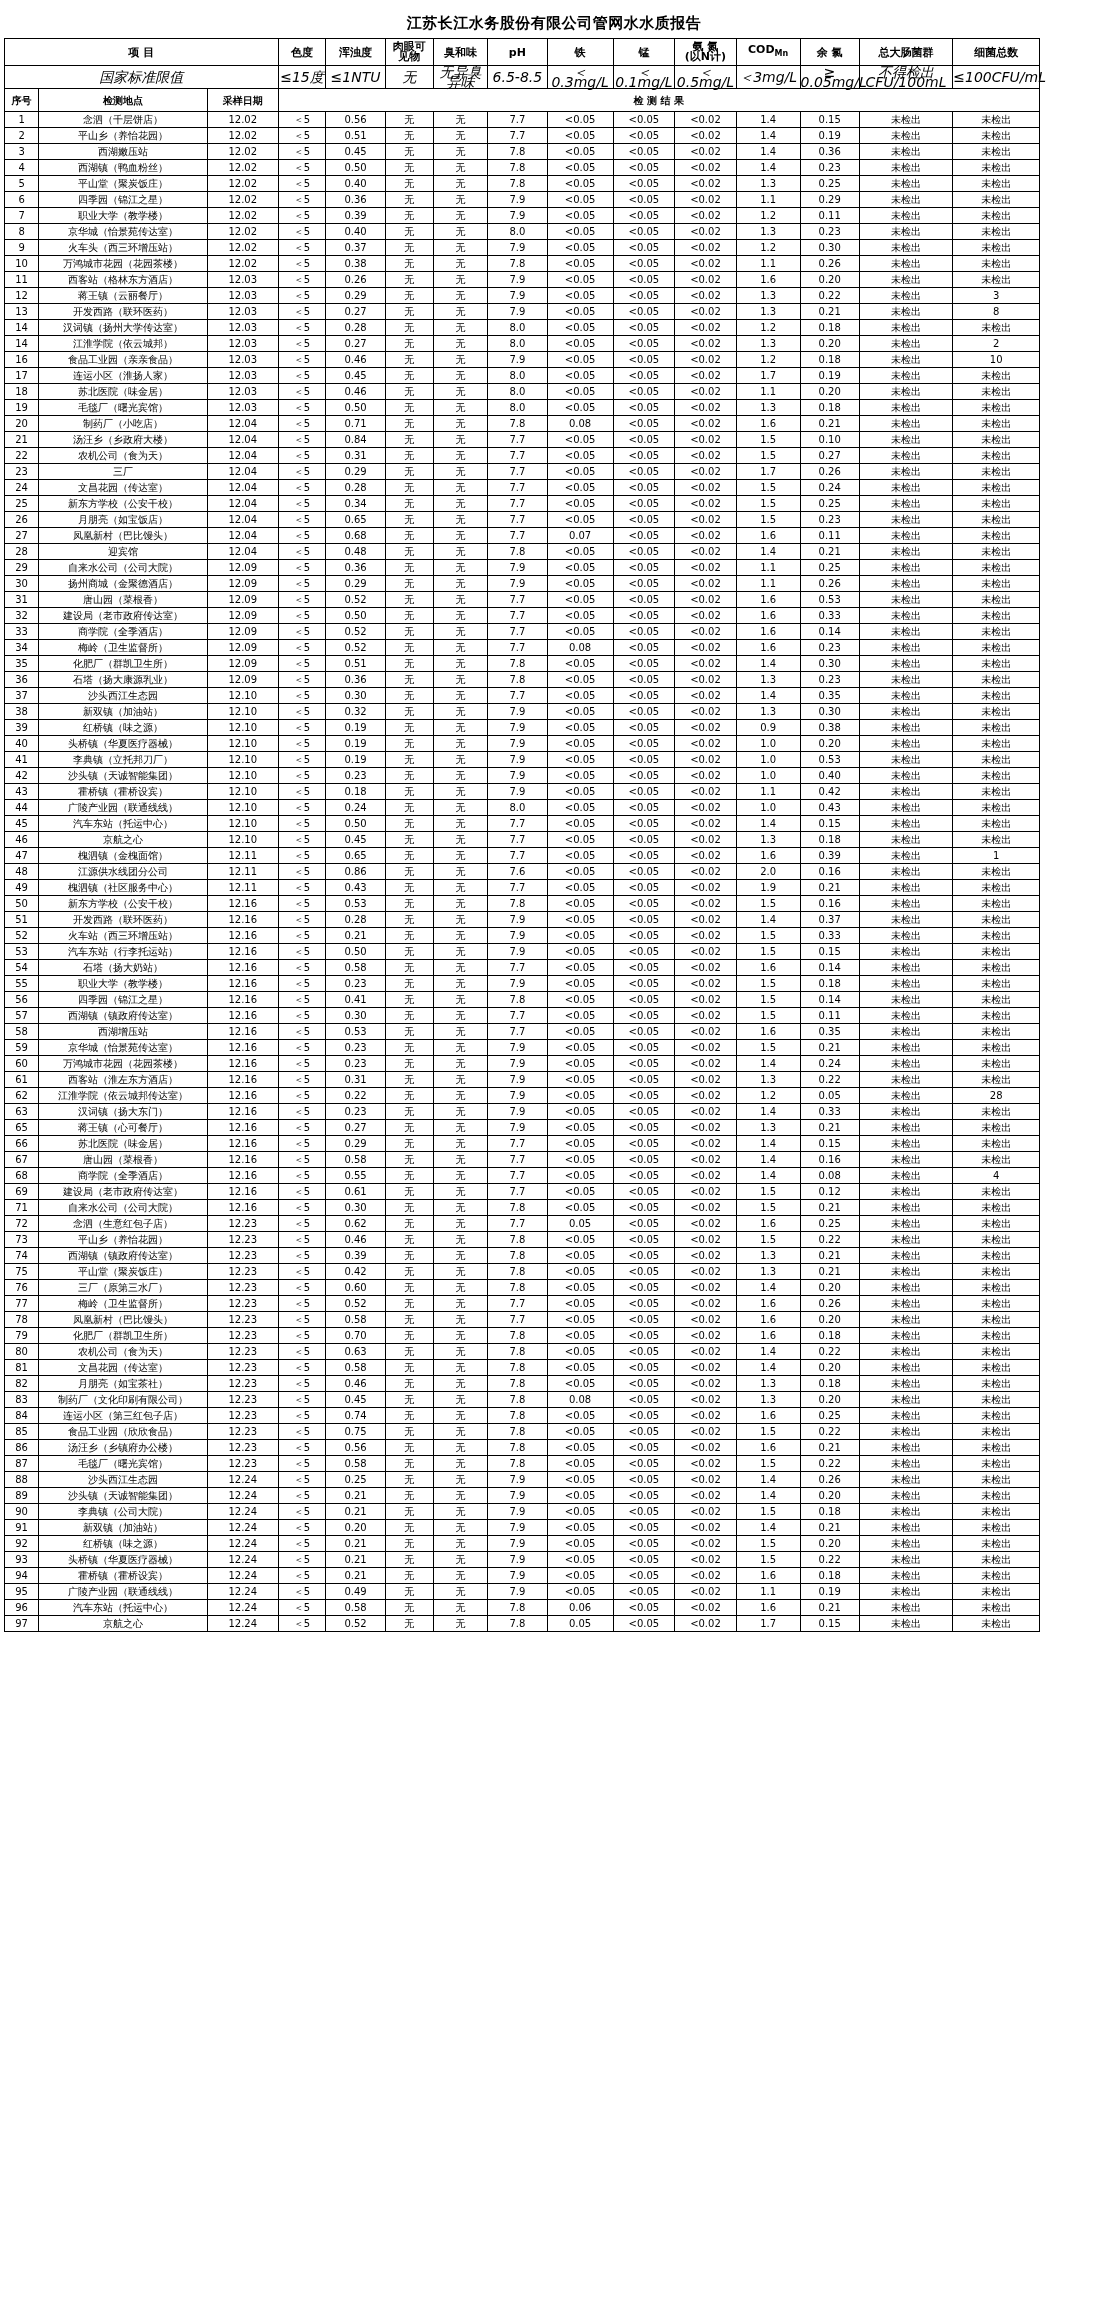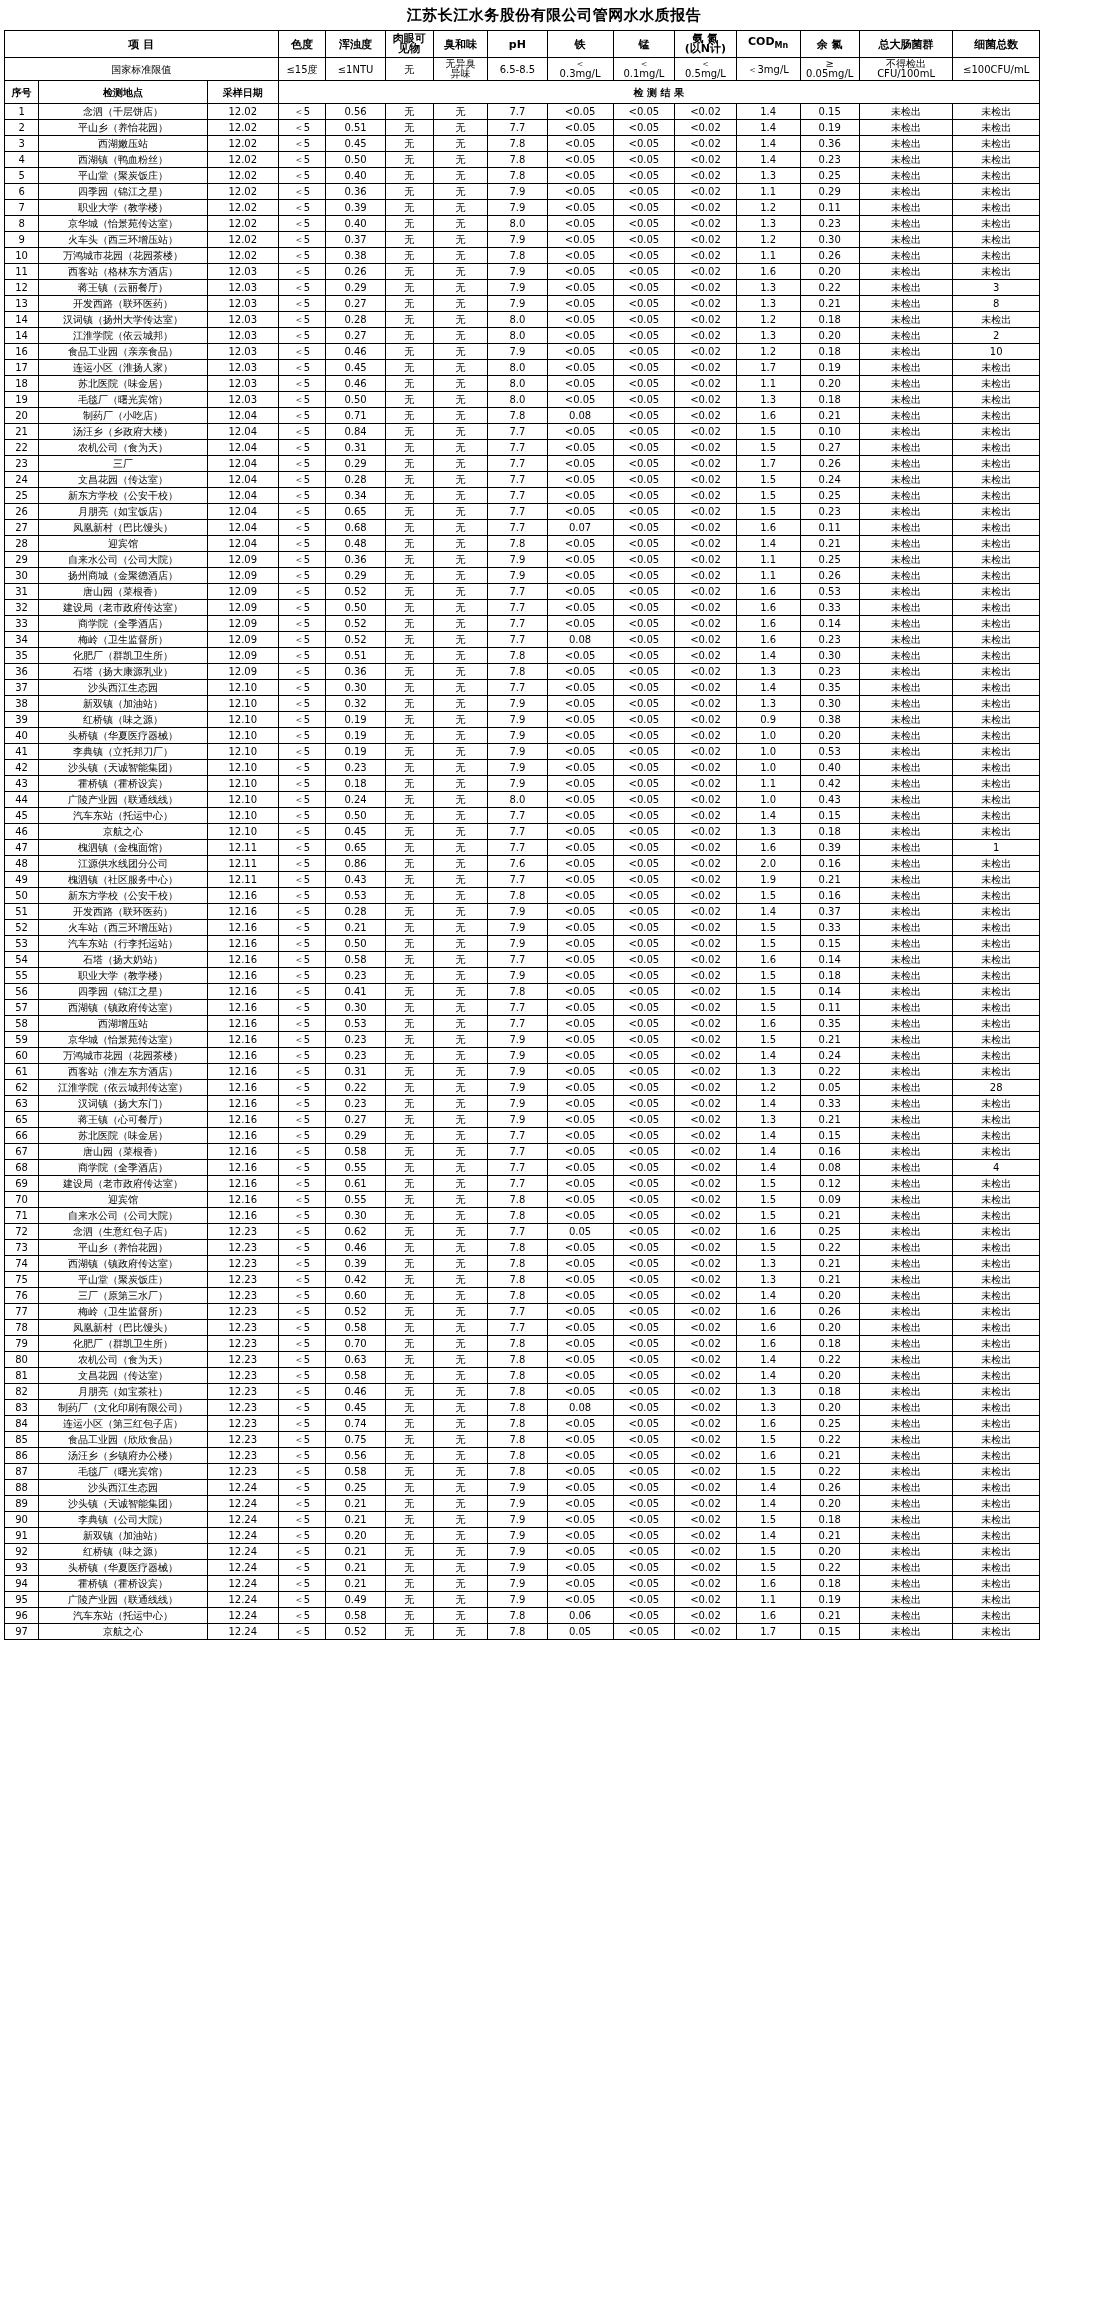--- a/index.html
+++ b/index.html
@@ -1,22 +1,22 @@
 <!DOCTYPE html>
 <html><head>
 <meta charset="utf-8">
 <style>
   html,body{margin:0;padding:0;background:#ffffff;}
   body{font-family:"DejaVu Sans","Liberation Sans",sans-serif;color:#000;}
-  #page{width:1108px;margin:0 auto;padding:0 4px;box-sizing:border-box;}
+  #page{width:1108px;margin:8px auto;padding:0 4px;box-sizing:border-box;}
   #title{text-align:center;font-size:15px;font-weight:bold;padding:6px 0 5px 0;letter-spacing:.5px;}
   table{border-collapse:collapse;width:1036px;table-layout:fixed;}
   td,th{border:1px solid #000;font-size:10px;text-align:center;vertical-align:middle;padding:0;line-height:11px;}
   .hdr td{font-weight:bold;font-size:11px;height:26px;}
-  .hdr2 td{font-size:10px;height:22px;}
+  .hdr2 td{font-size:14px;height:22px;font-style:italic;}
   .hdr3 td{font-size:10px;height:22px;font-weight:bold;}
   .small{font-size:9px;line-height:10px;}
   tbody td{height:15px;}
   .c-loc{text-align:center;}
   .lt{font-size:10px;}
   .sub{font-size:8px;vertical-align:sub;}
 </style>
 </head>
 <body>
 
@@ -1229,37 +1229,20 @@
           <td>7.7</td>
           <td>&lt;0.05</td>
           <td>&lt;0.05</td>
           <td>&lt;0.02</td>
           <td>1.5</td>
           <td>0.12</td>
           <td>未检出</td>
           <td>未检出</td>
         </tr>
         <tr>
-          <td>70</td>
-          <td class="c-loc lt">迎宾馆</td>
-          <td>12.16</td>
-          <td>＜5</td>
-          <td>0.55</td>
-          <td>无</td>
-          <td>无</td>
-          <td>7.8</td>
-          <td>&lt;0.05</td>
-          <td>&lt;0.05</td>
-          <td>&lt;0.02</td>
-          <td>1.5</td>
-          <td>0.09</td>
-          <td>未检出</td>
-          <td>未检出</td>
-        </tr>
-        <tr>
           <td>71</td>
           <td class="c-loc lt">自来水公司（公司大院）</td>
           <td>12.16</td>
           <td>＜5</td>
           <td>0.30</td>
           <td>无</td>
           <td>无</td>
           <td>7.8</td>
           <td>&lt;0.05</td>
           <td>&lt;0.05</td>

